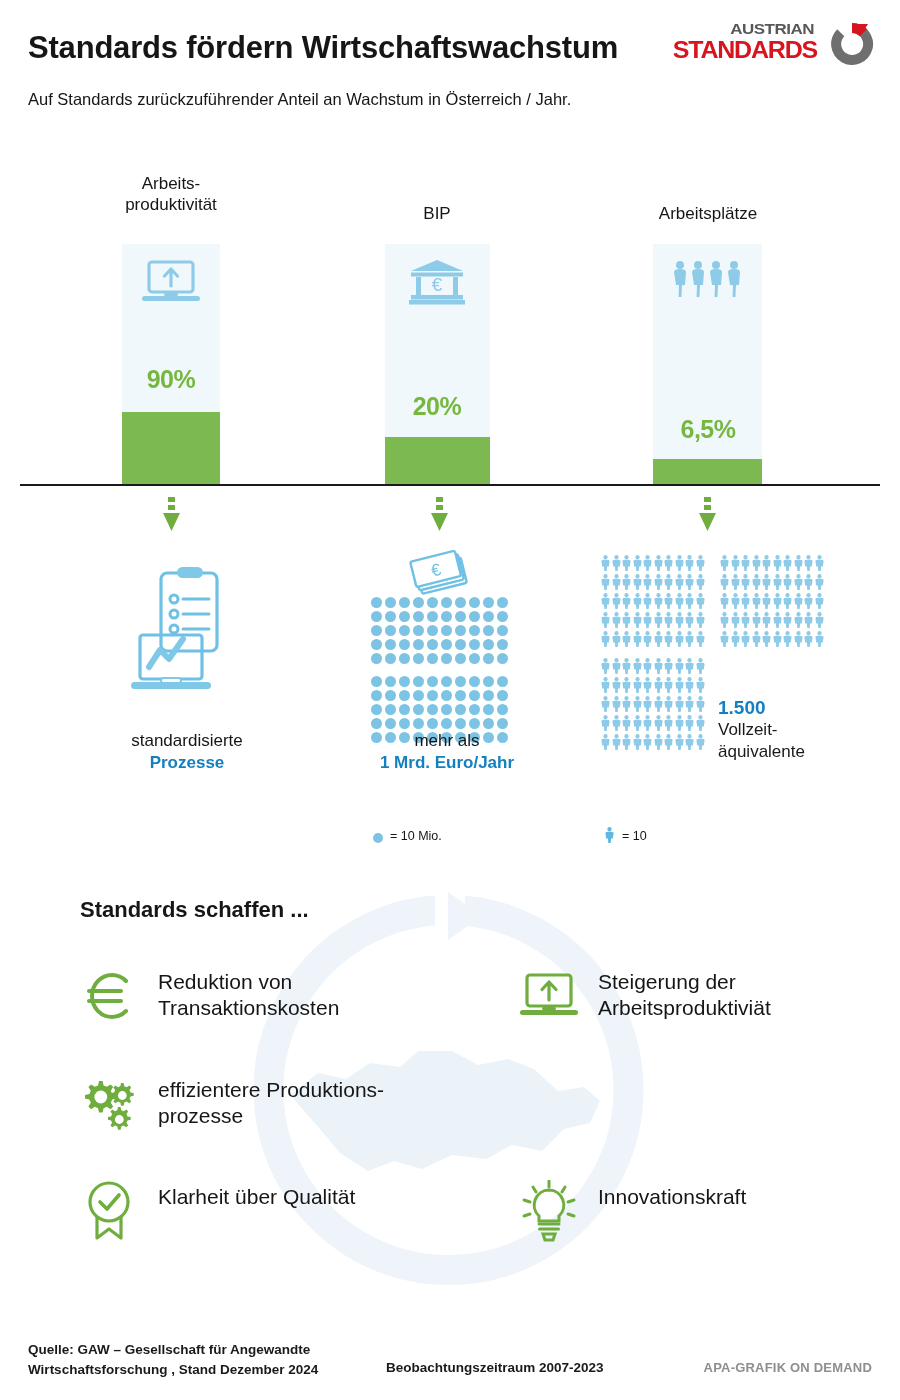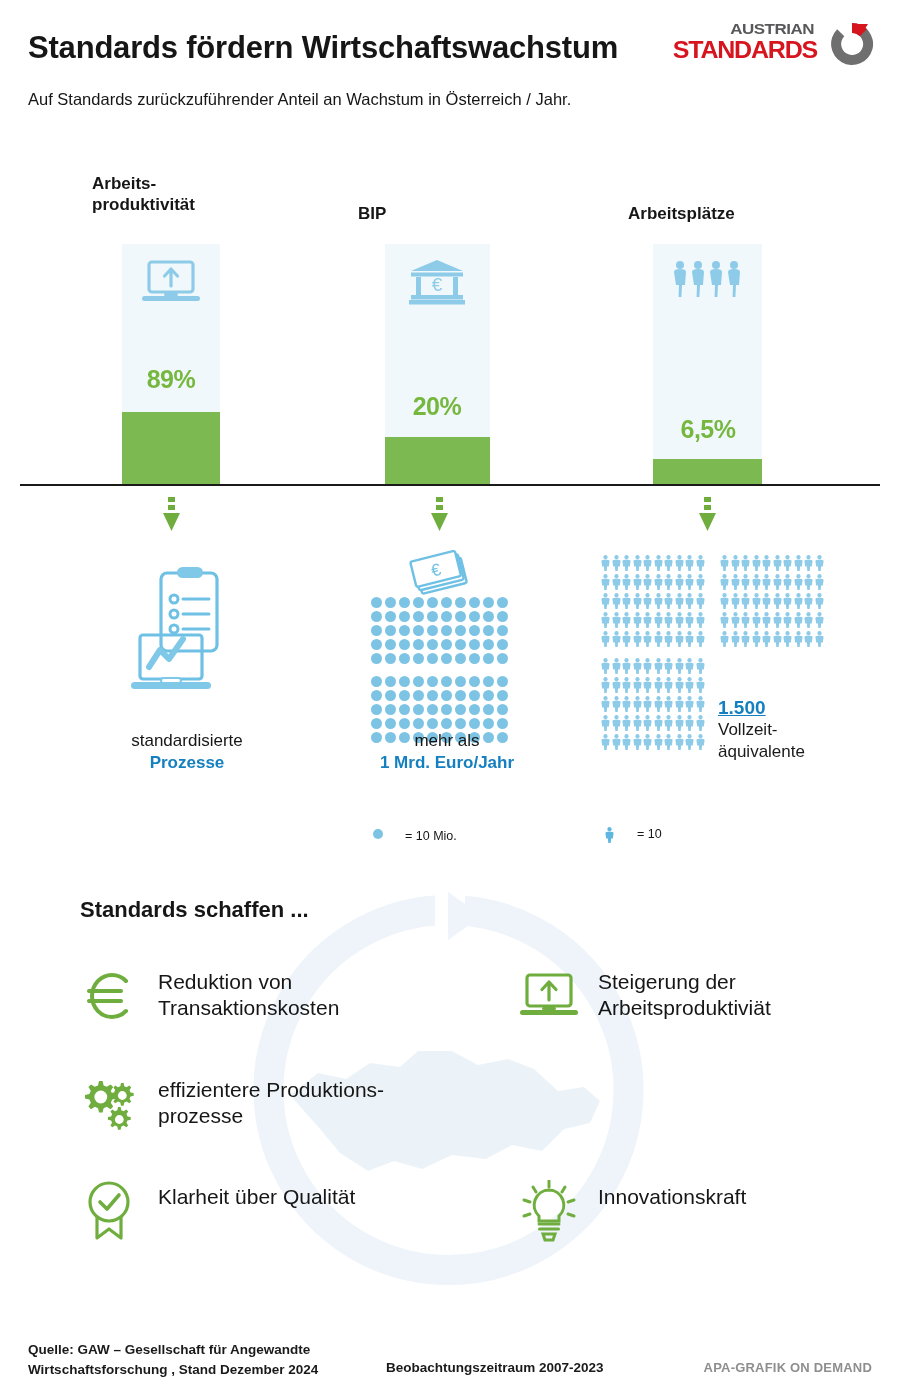--- a/index.html
+++ b/index.html
@@ -31,22 +31,22 @@
     position:absolute; right:59px; top:17px;
     font-size:25px; font-weight:700; color:#d6151f;
     letter-spacing:-1.2px; transform:scaleY(0.95); transform-origin:right bottom;
   }
   #logo-mark { position:absolute; right:0px; top:2px; width:48px; height:48px; }
 
   
   #bars-area { position:absolute; left:0; top:160px; width:900px; height:330px; }
   .bar-col { position:absolute; top:0; }
   .bar-label {
-    position:absolute; left:0; width:100%; text-align:left;
-    font-size:17px; font-weight:700; line-height:1.22; color:#161616;
+    position:absolute; left:0; width:100%; text-align:center;
+    font-size:17px; font-weight:400; line-height:1.22; color:#161616;
   }
   .bar-track {
     position:absolute; background:#f1f8fb; overflow:hidden;
   }
   .bar-fill { position:absolute; left:0; bottom:0; width:100%; background:#7cba51; }
   .bar-pct {
     position:absolute; left:0; width:100%; text-align:center;
     font-size:25px; font-weight:700; color:#76b83f; letter-spacing:-0.5px;
   }
   .bar-icon { position:absolute; left:0; width:100%; text-align:center; }
@@ -73,21 +73,21 @@
   #dot-matrix { position:absolute; }
   .dot-group { display:grid; grid-template-columns:repeat(10,14px); }
   .dot { width:11px; height:11px; border-radius:50%; background:#7dc4e4; }
 
   
   .people-group { display:grid; }
   .ppl { width:11px; height:16px; }
 
   
   #legend { position:absolute; left:0; top:825px; width:900px; height:30px; }
-  .legend-item { position:absolute; display:flex; align-items:flex-start; gap:22px;
+  .legend-item { position:absolute; display:flex; align-items:flex-end; gap:7px;
     font-size:12.5px; color:#161616; }
   .legend-swatch-dot { width:10px; height:10px; border-radius:50%; background:#7dc4e4; }
 
   
   #watermark {
     position:absolute; left:190px; top:880px; width:520px; height:430px;
     z-index:0; pointer-events:none;
   }
 
   
@@ -148,21 +148,21 @@
       <div class="bar-fill" style="height:73px;"></div>
     </div>
     <div class="bar-icon" style="top:100px;">
       <svg width="62" height="46" viewBox="0 0 62 46">
         <rect x="9" y="2" width="44" height="30" rx="3" fill="none" stroke="#8ecbe8" stroke-width="3.2"></rect>
         <path d="M31 26 V11 M31 9 l-6.5 7 M31 9 l6.5 7" fill="none" stroke="#8ecbe8" stroke-width="3.2" stroke-linecap="round"></path>
         <rect x="2" y="36" width="58" height="5" rx="2.5" fill="#8ecbe8"></rect>
         <rect x="24" y="33" width="14" height="3" rx="1.5" fill="#8ecbe8"></rect>
       </svg>
     </div>
-    <div class="bar-pct" style="top:205px;">89%</div>
+    <div class="bar-pct" style="top:205px;">90%</div>
   </div>
 
   <div class="bar-col" style="left:358px; width:158px;">
     <div class="bar-label" style="top:44px; white-space:pre-line;">BIP</div>
     <div class="bar-track" style="left:27px; width:105px; top:84px; height:241px;">
       <div class="bar-fill" style="height:48px;"></div>
     </div>
     <div class="bar-icon" style="top:97px;">
       <svg width="60" height="50" viewBox="0 0 60 50">
         <path d="M30 3 L56 14 H4 Z" fill="#8ecbe8"></path>
@@ -986,21 +986,21 @@
             <path d="M1.4 6 q0-1.6 4.1-1.6 t4.1 1.6 l-0.8 5.6 h-1.7 l-0.4 4.4 h-2.4 l-0.4 -4.4 h-1.7 Z" fill="#8ecbe8"></path>
           </svg>
           <svg class="ppl" viewBox="0 0 11 16">
             <circle cx="5.5" cy="2.2" r="2.1" fill="#8ecbe8"></circle>
             <path d="M1.4 6 q0-1.6 4.1-1.6 t4.1 1.6 l-0.8 5.6 h-1.7 l-0.4 4.4 h-2.4 l-0.4 -4.4 h-1.7 Z" fill="#8ecbe8"></path>
           </svg>
         </div>
     </div>
 
     <div style="position:absolute; left:118px; top:152px; text-align:left;">
-      <span class="result-strong" style="font-size:19px;text-decoration:underline;">1.500</span>
+      <span class="result-strong" style="font-size:19px;">1.500</span>
       <span style="display:block; font-size:17px; line-height:1.32; white-space:pre-line;">Vollzeit-
 äquivalente</span>
     </div>
   </div>
 </div>
 
 <div id="legend">
   <div class="legend-item" style="left:373px; top:4px;">
     <span class="legend-swatch-dot"></span>
     <span>= 10 Mio.</span>

